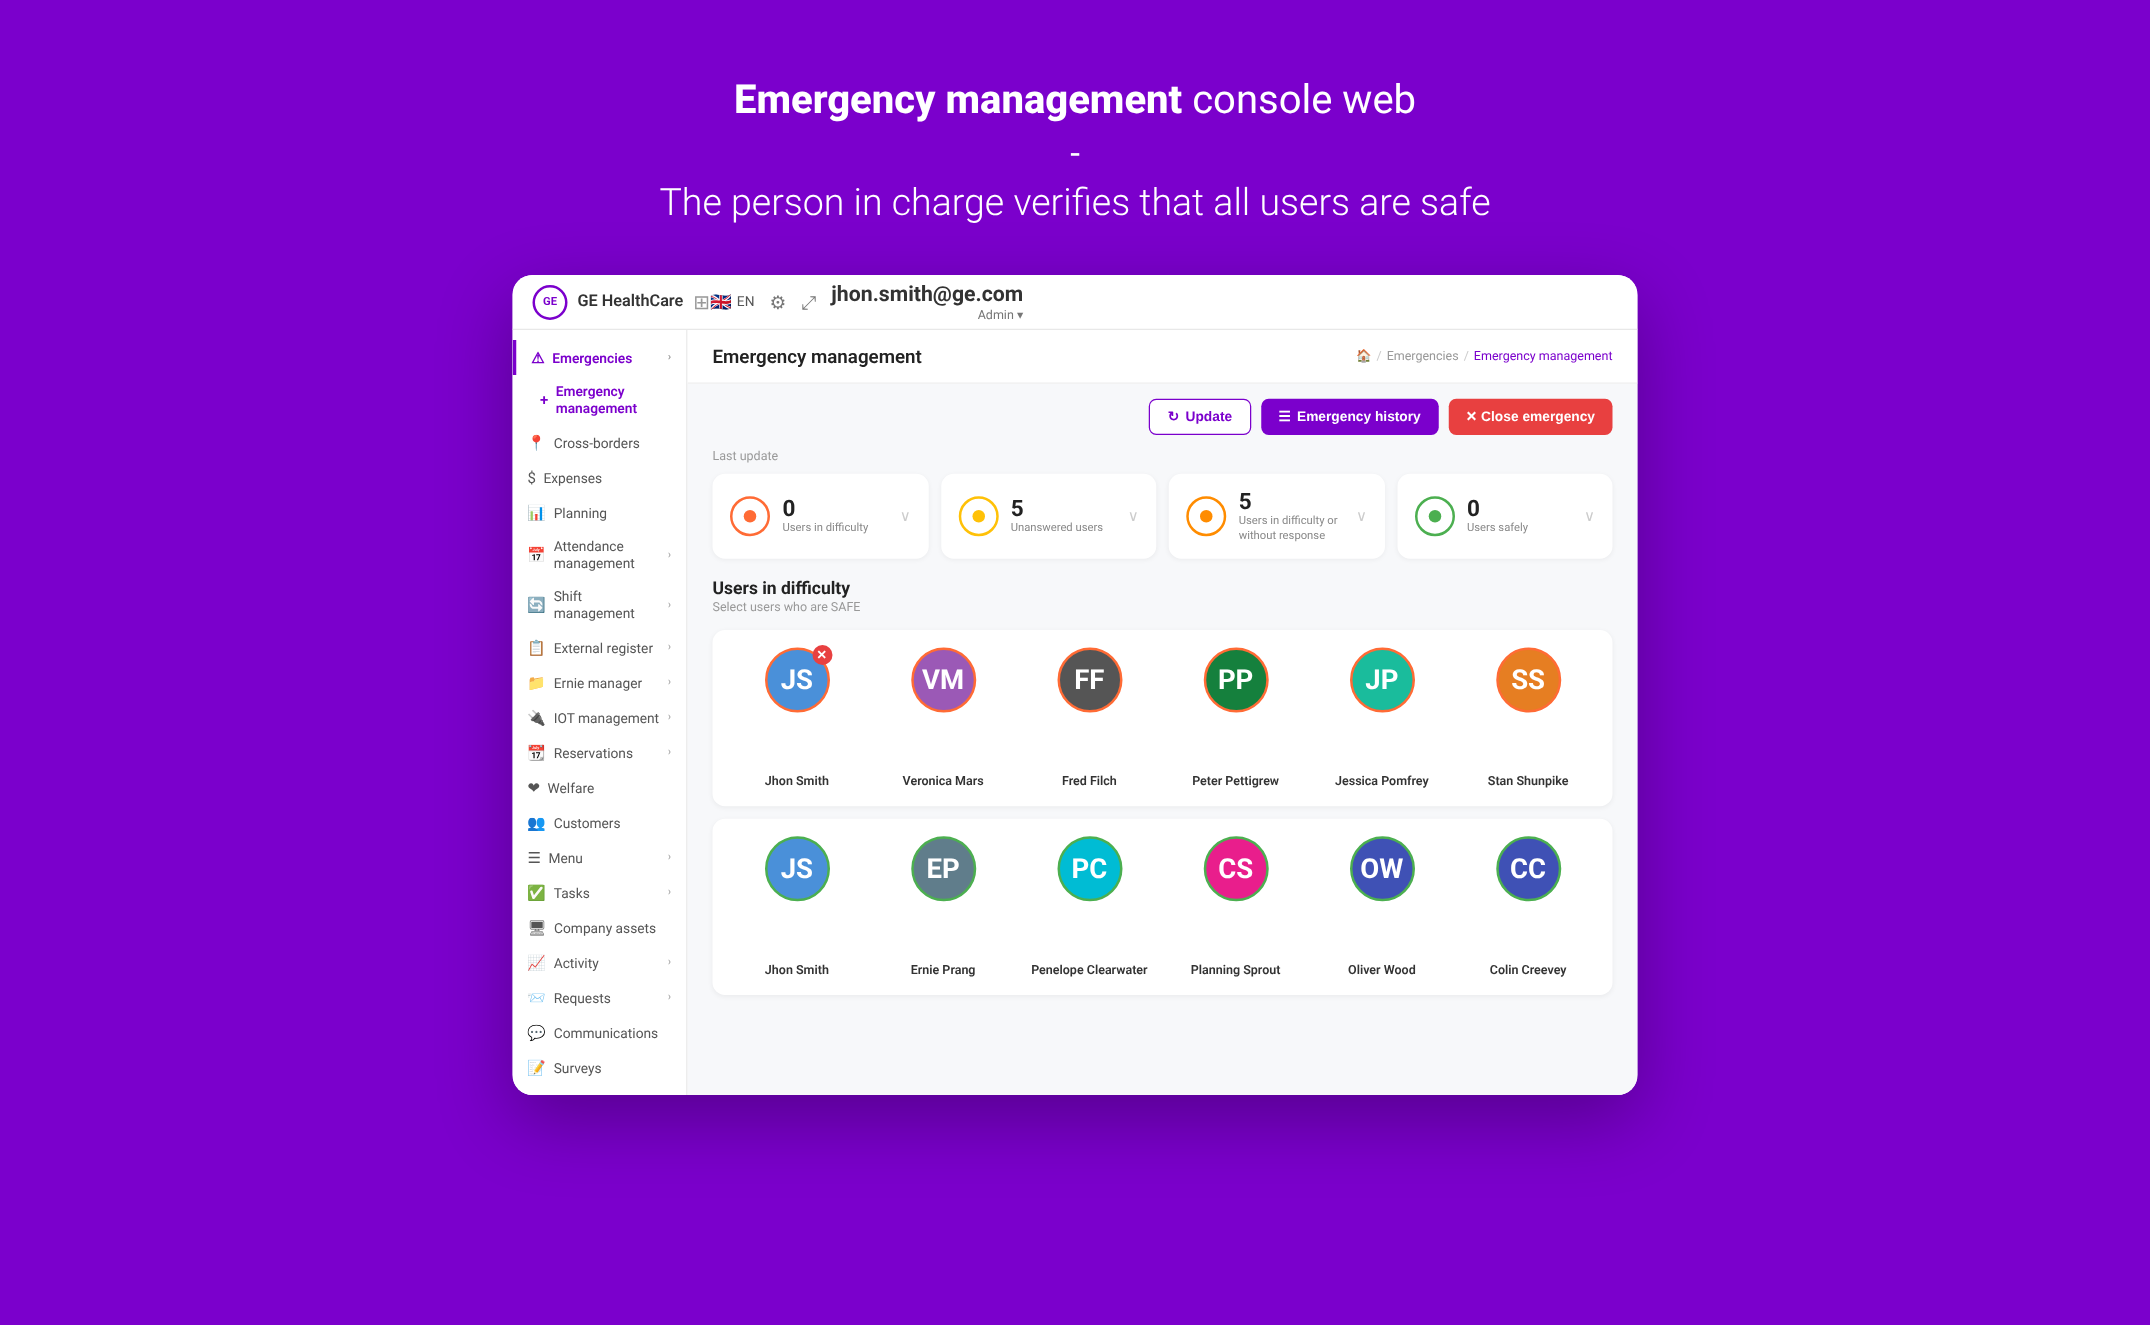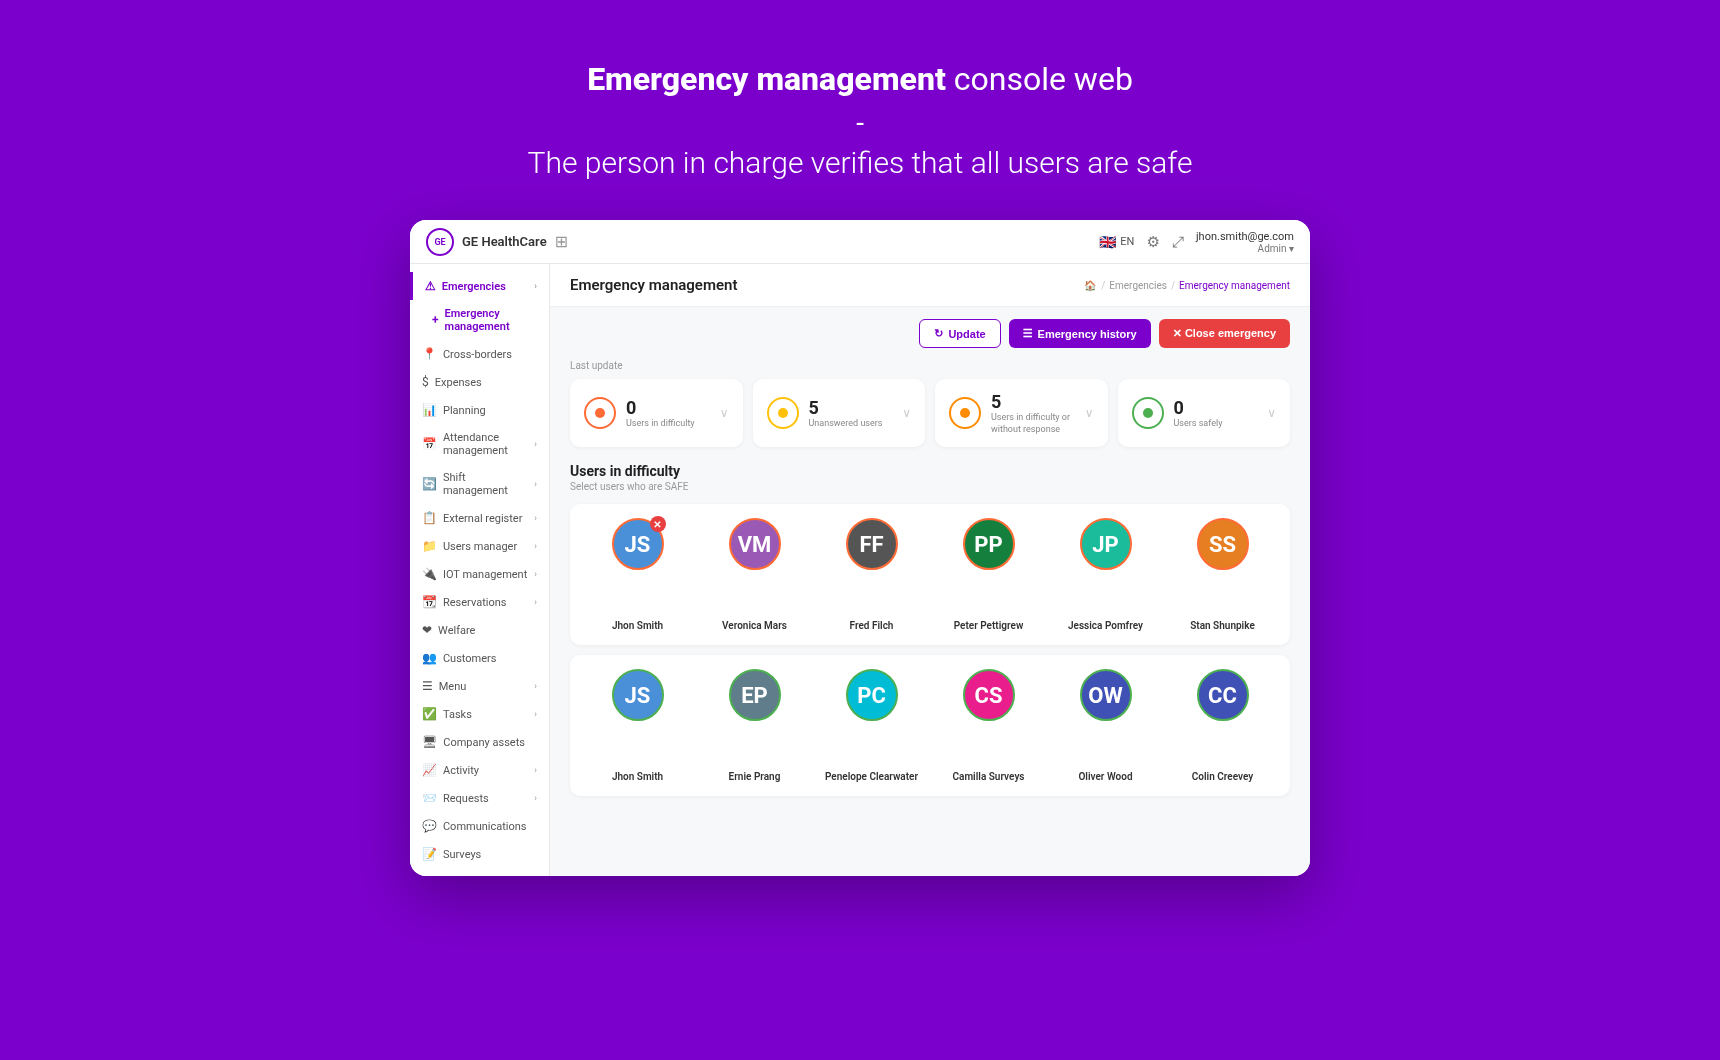--- a/index.html
+++ b/index.html
@@ -44,21 +44,21 @@
       display: flex;
       flex-direction: column;
     }
 
     
     .top-bar {
       background: white;
       height: 44px;
       display: flex;
       align-items: center;
-      justify-content: space-between;
+      justify-content: flex-start;
       padding: 0 16px;
       border-bottom: 1px solid #e8e8e8;
     }
     .top-bar-left {
       display: flex;
       align-items: center;
       gap: 8px;
     }
     .logo-circle {
       width: 28px;
@@ -90,21 +90,21 @@
       display: flex;
       align-items: center;
       gap: 4px;
       font-size: 11px;
       color: #555;
     }
     .flag-emoji { font-size: 14px; }
     .settings-icon { color: #777; font-size: 15px; cursor: pointer; }
     .expand-icon { color: #777; font-size: 15px; cursor: pointer; }
     .user-info { text-align: right; }
-    .user-email { font-size: 11px; color: #333; font-weight: 400; }
+    .user-email { font-size: 17px; color: #333; font-weight: 700; }
     .user-role { font-size: 10px; color: #777; }
 
     
     .main-layout {
       display: flex;
       flex: 1;
     }
 
     
     .sidebar {
@@ -422,21 +422,21 @@
         <span>Shift management</span>
         <span class="chevron">›</span>
       </div>
       <div class="sidebar-item">
         <span class="icon">📋</span>
         <span>External register</span>
         <span class="chevron">›</span>
       </div>
       <div class="sidebar-item">
         <span class="icon">📁</span>
-        <span>Users manager</span>
+        <span>Ernie manager</span>
         <span class="chevron">›</span>
       </div>
       <div class="sidebar-item">
         <span class="icon">🔌</span>
         <span>IOT management</span>
         <span class="chevron">›</span>
       </div>
       <div class="sidebar-item">
         <span class="icon">📆</span>
         <span>Reservations</span>
@@ -617,21 +617,21 @@
           <div class="user-card">
             <div class="avatar-wrapper">
               <div class="avatar-img av-cyan avatar-ring-green">PC</div>
             </div>
             <span class="user-name">Penelope Clearwater</span>
           </div>
           <div class="user-card">
             <div class="avatar-wrapper">
               <div class="avatar-img av-pink avatar-ring-green">CS</div>
             </div>
-            <span class="user-name">Camilla Surveys</span>
+            <span class="user-name">Planning Sprout</span>
           </div>
           <div class="user-card">
             <div class="avatar-wrapper">
               <div class="avatar-img av-indigo avatar-ring-green">OW</div>
             </div>
             <span class="user-name">Oliver Wood</span>
           </div>
           <div class="user-card">
             <div class="avatar-wrapper">
               <div class="avatar-img av-indigo avatar-ring-green">CC</div>

